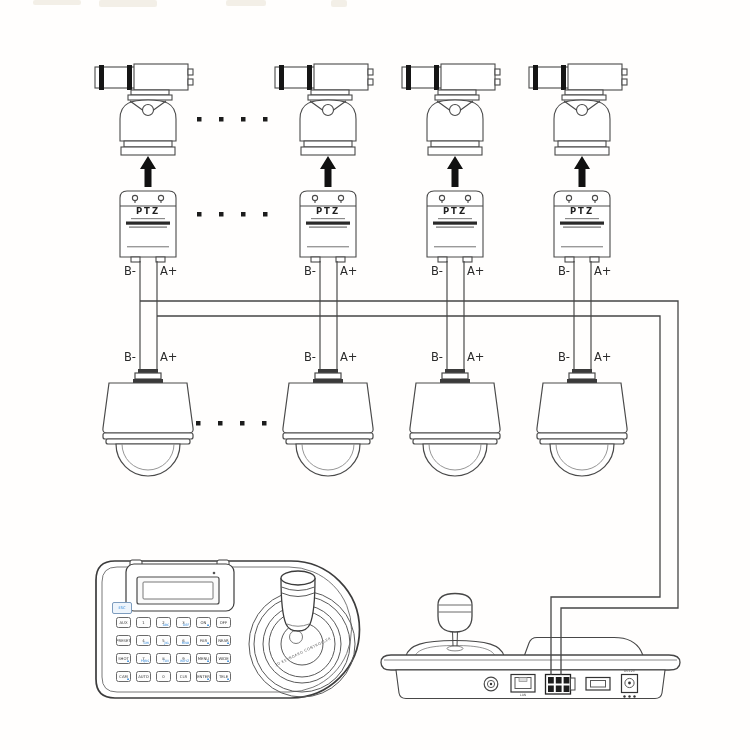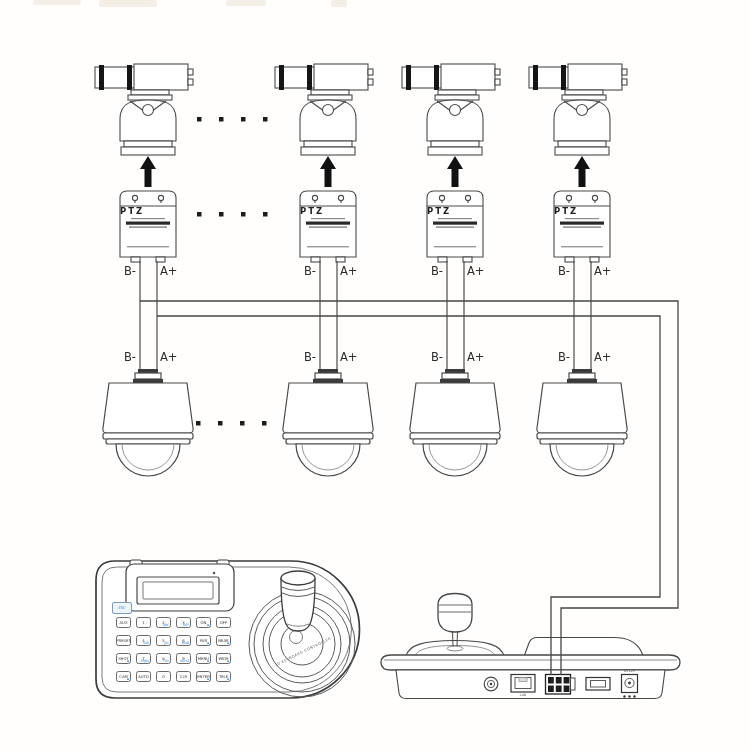--- a/index.html
+++ b/index.html
@@ -3,21 +3,21 @@
 <meta charset="utf-8">
 <style>
   html,body{margin:0;padding:0;}
   body{width:750px;height:750px;background:#fffefd;position:relative;overflow:hidden;
        font-family:"DejaVu Sans",sans-serif;}
   .abs{position:absolute;}
   .smudge{position:absolute;top:0;height:7px;background:#f1ece3;border-radius:2px;opacity:.85;}
   .lbl{position:absolute;font-size:11.5px;color:#2b2b2b;line-height:14px;}
   .lbl.b{width:22px;text-align:right;}
   .lbl.a{width:24px;text-align:left;}
-  .ptz-label{position:absolute;width:56px;font-size:8.5px;font-weight:bold;
+  .ptz-label{position:absolute;width:56px;text-align:center;font-size:8.5px;font-weight:bold;
              letter-spacing:2px;color:#1f1f1f;}
   .keys{position:absolute;left:116px;top:617px;display:grid;
         grid-template-columns:repeat(6,15px);grid-auto-rows:11px;column-gap:5px;row-gap:7px;}
   .key{position:relative;border:0.8px solid #6a6a6a;border-radius:2.5px;background:#fdfdfd;
        font-size:3.8px;color:#3a3a3a;display:flex;align-items:center;justify-content:center;
        overflow:hidden;white-space:nowrap;box-sizing:border-box;}
   .key .sub{position:absolute;right:0.8px;bottom:-0.4px;font-size:3.1px;color:#2f86d8;}
   .esc{position:absolute;left:112px;top:602px;width:20px;height:12px;border:0.8px solid #7d9cbe;
        border-radius:2px;background:#eef5fc;color:#2f86d8;font-size:3.6px;
        display:flex;align-items:center;justify-content:center;box-sizing:border-box;}

